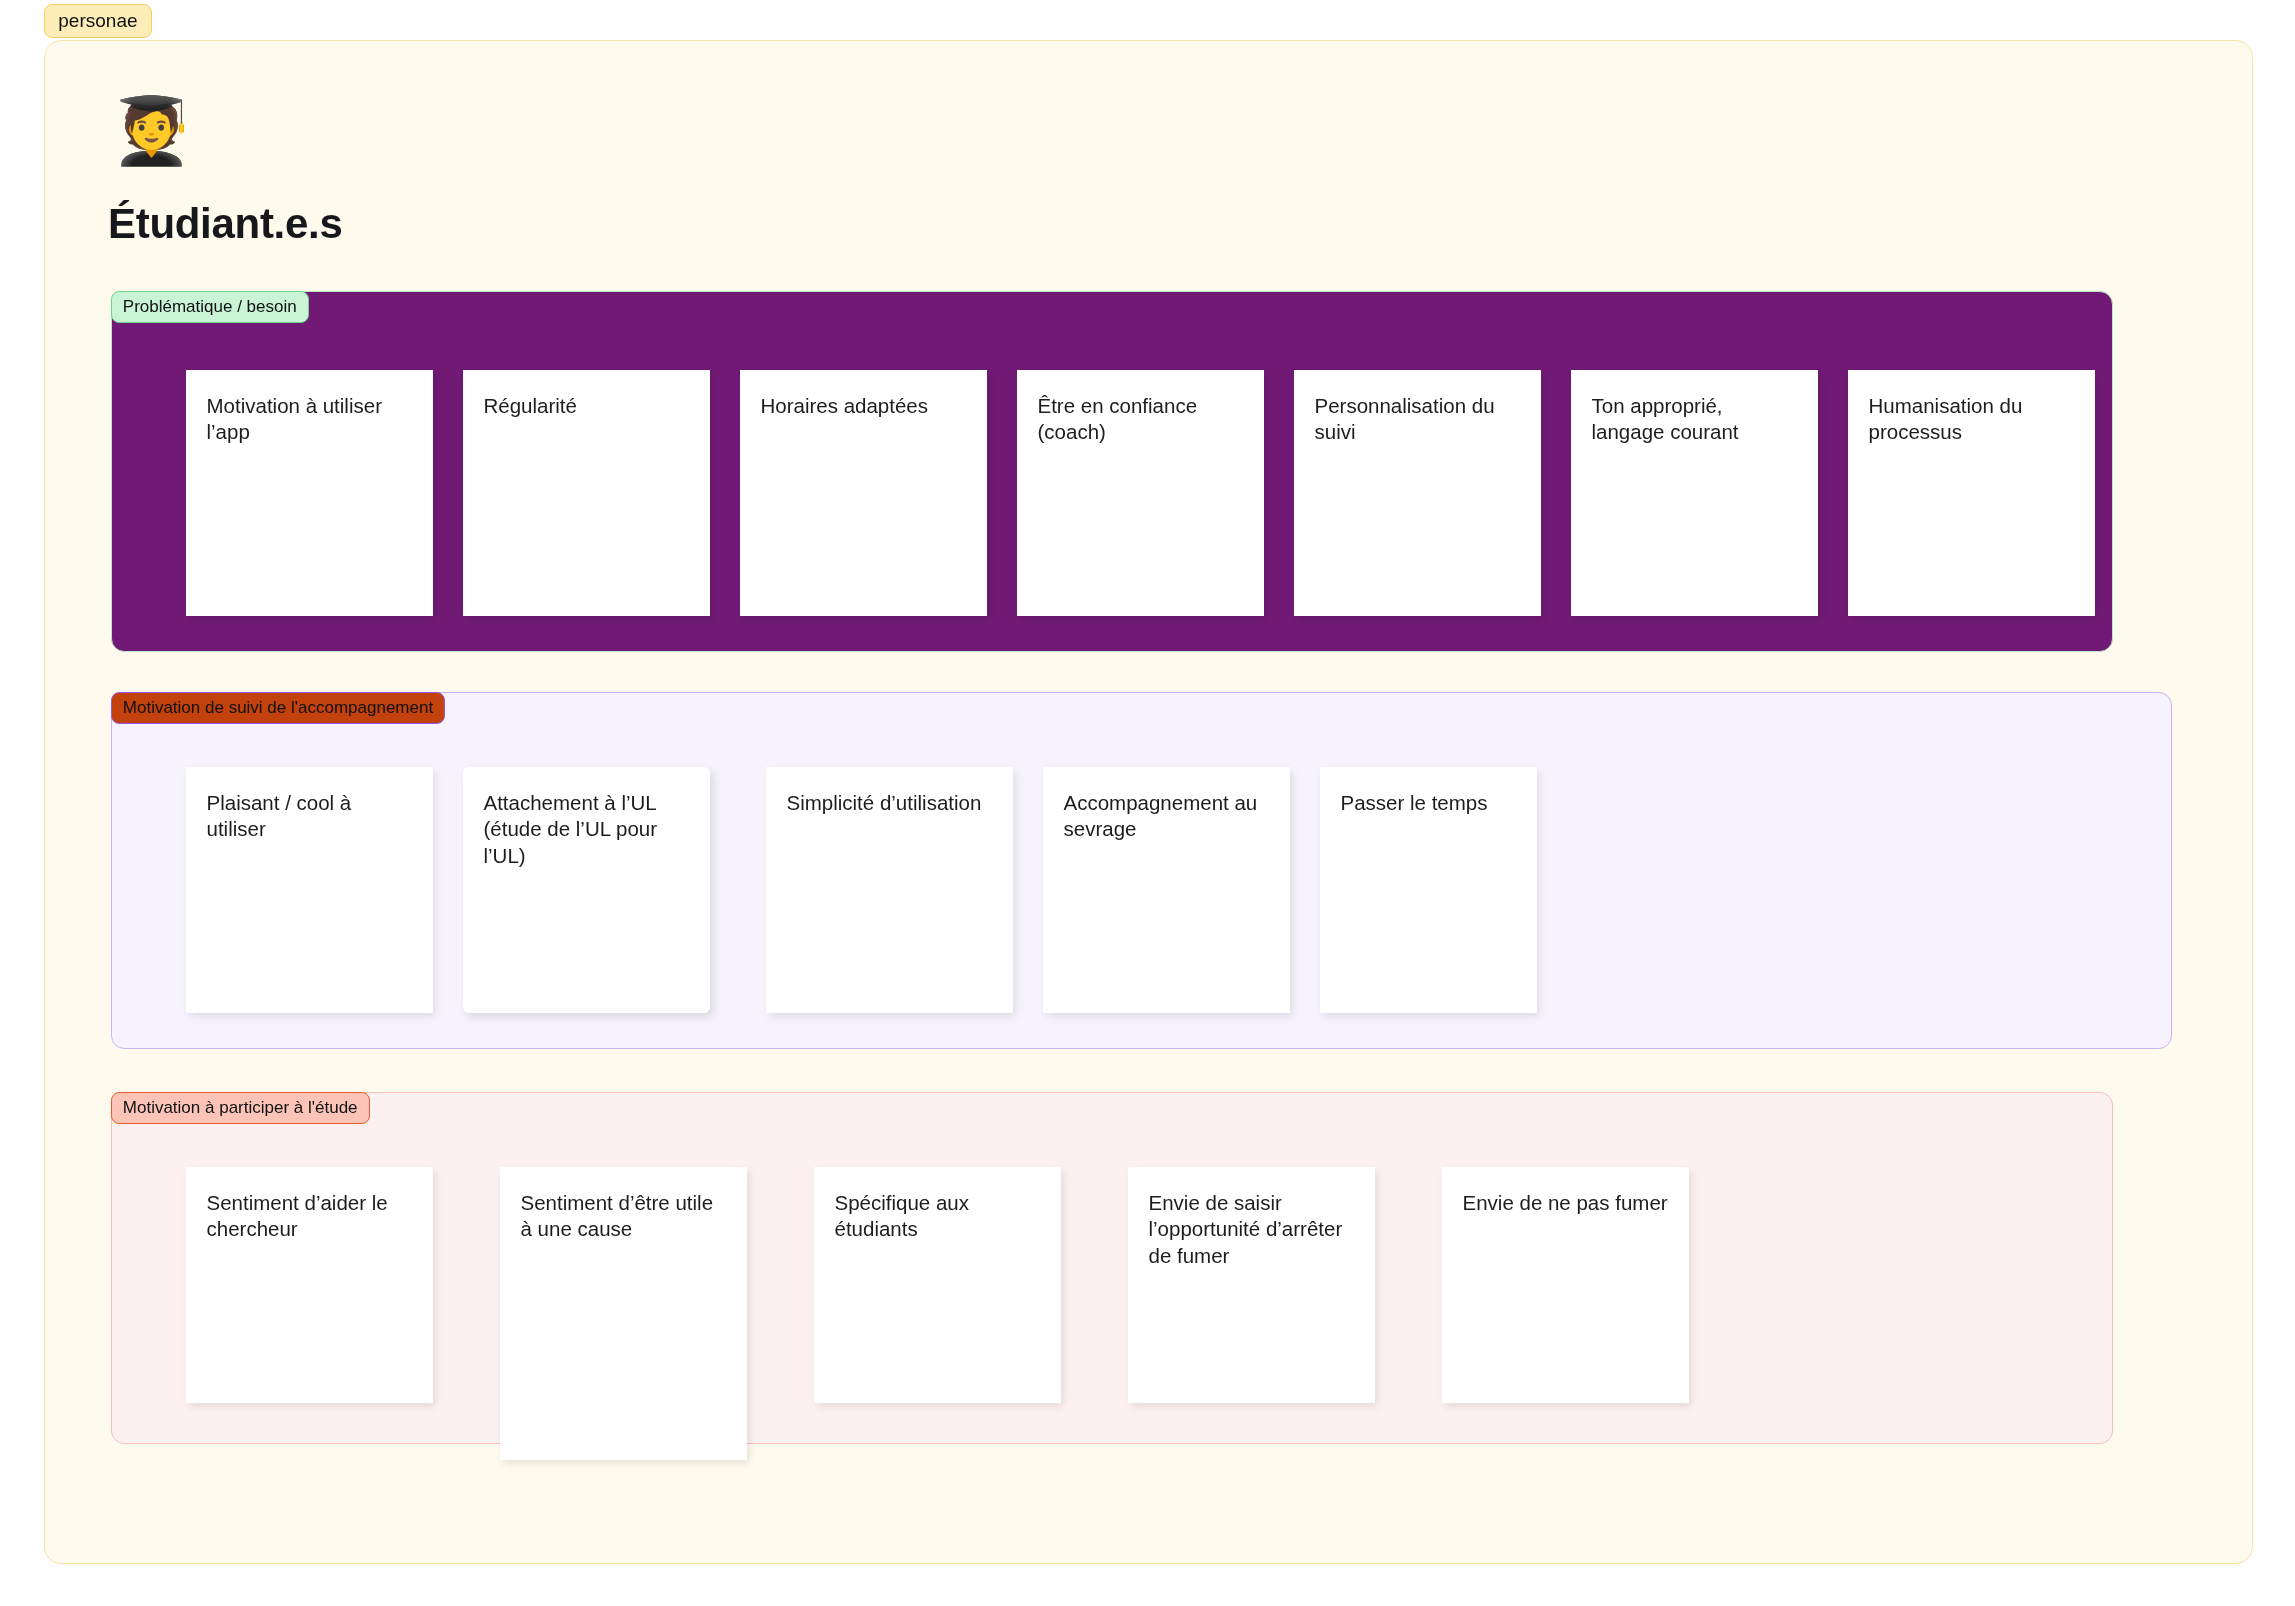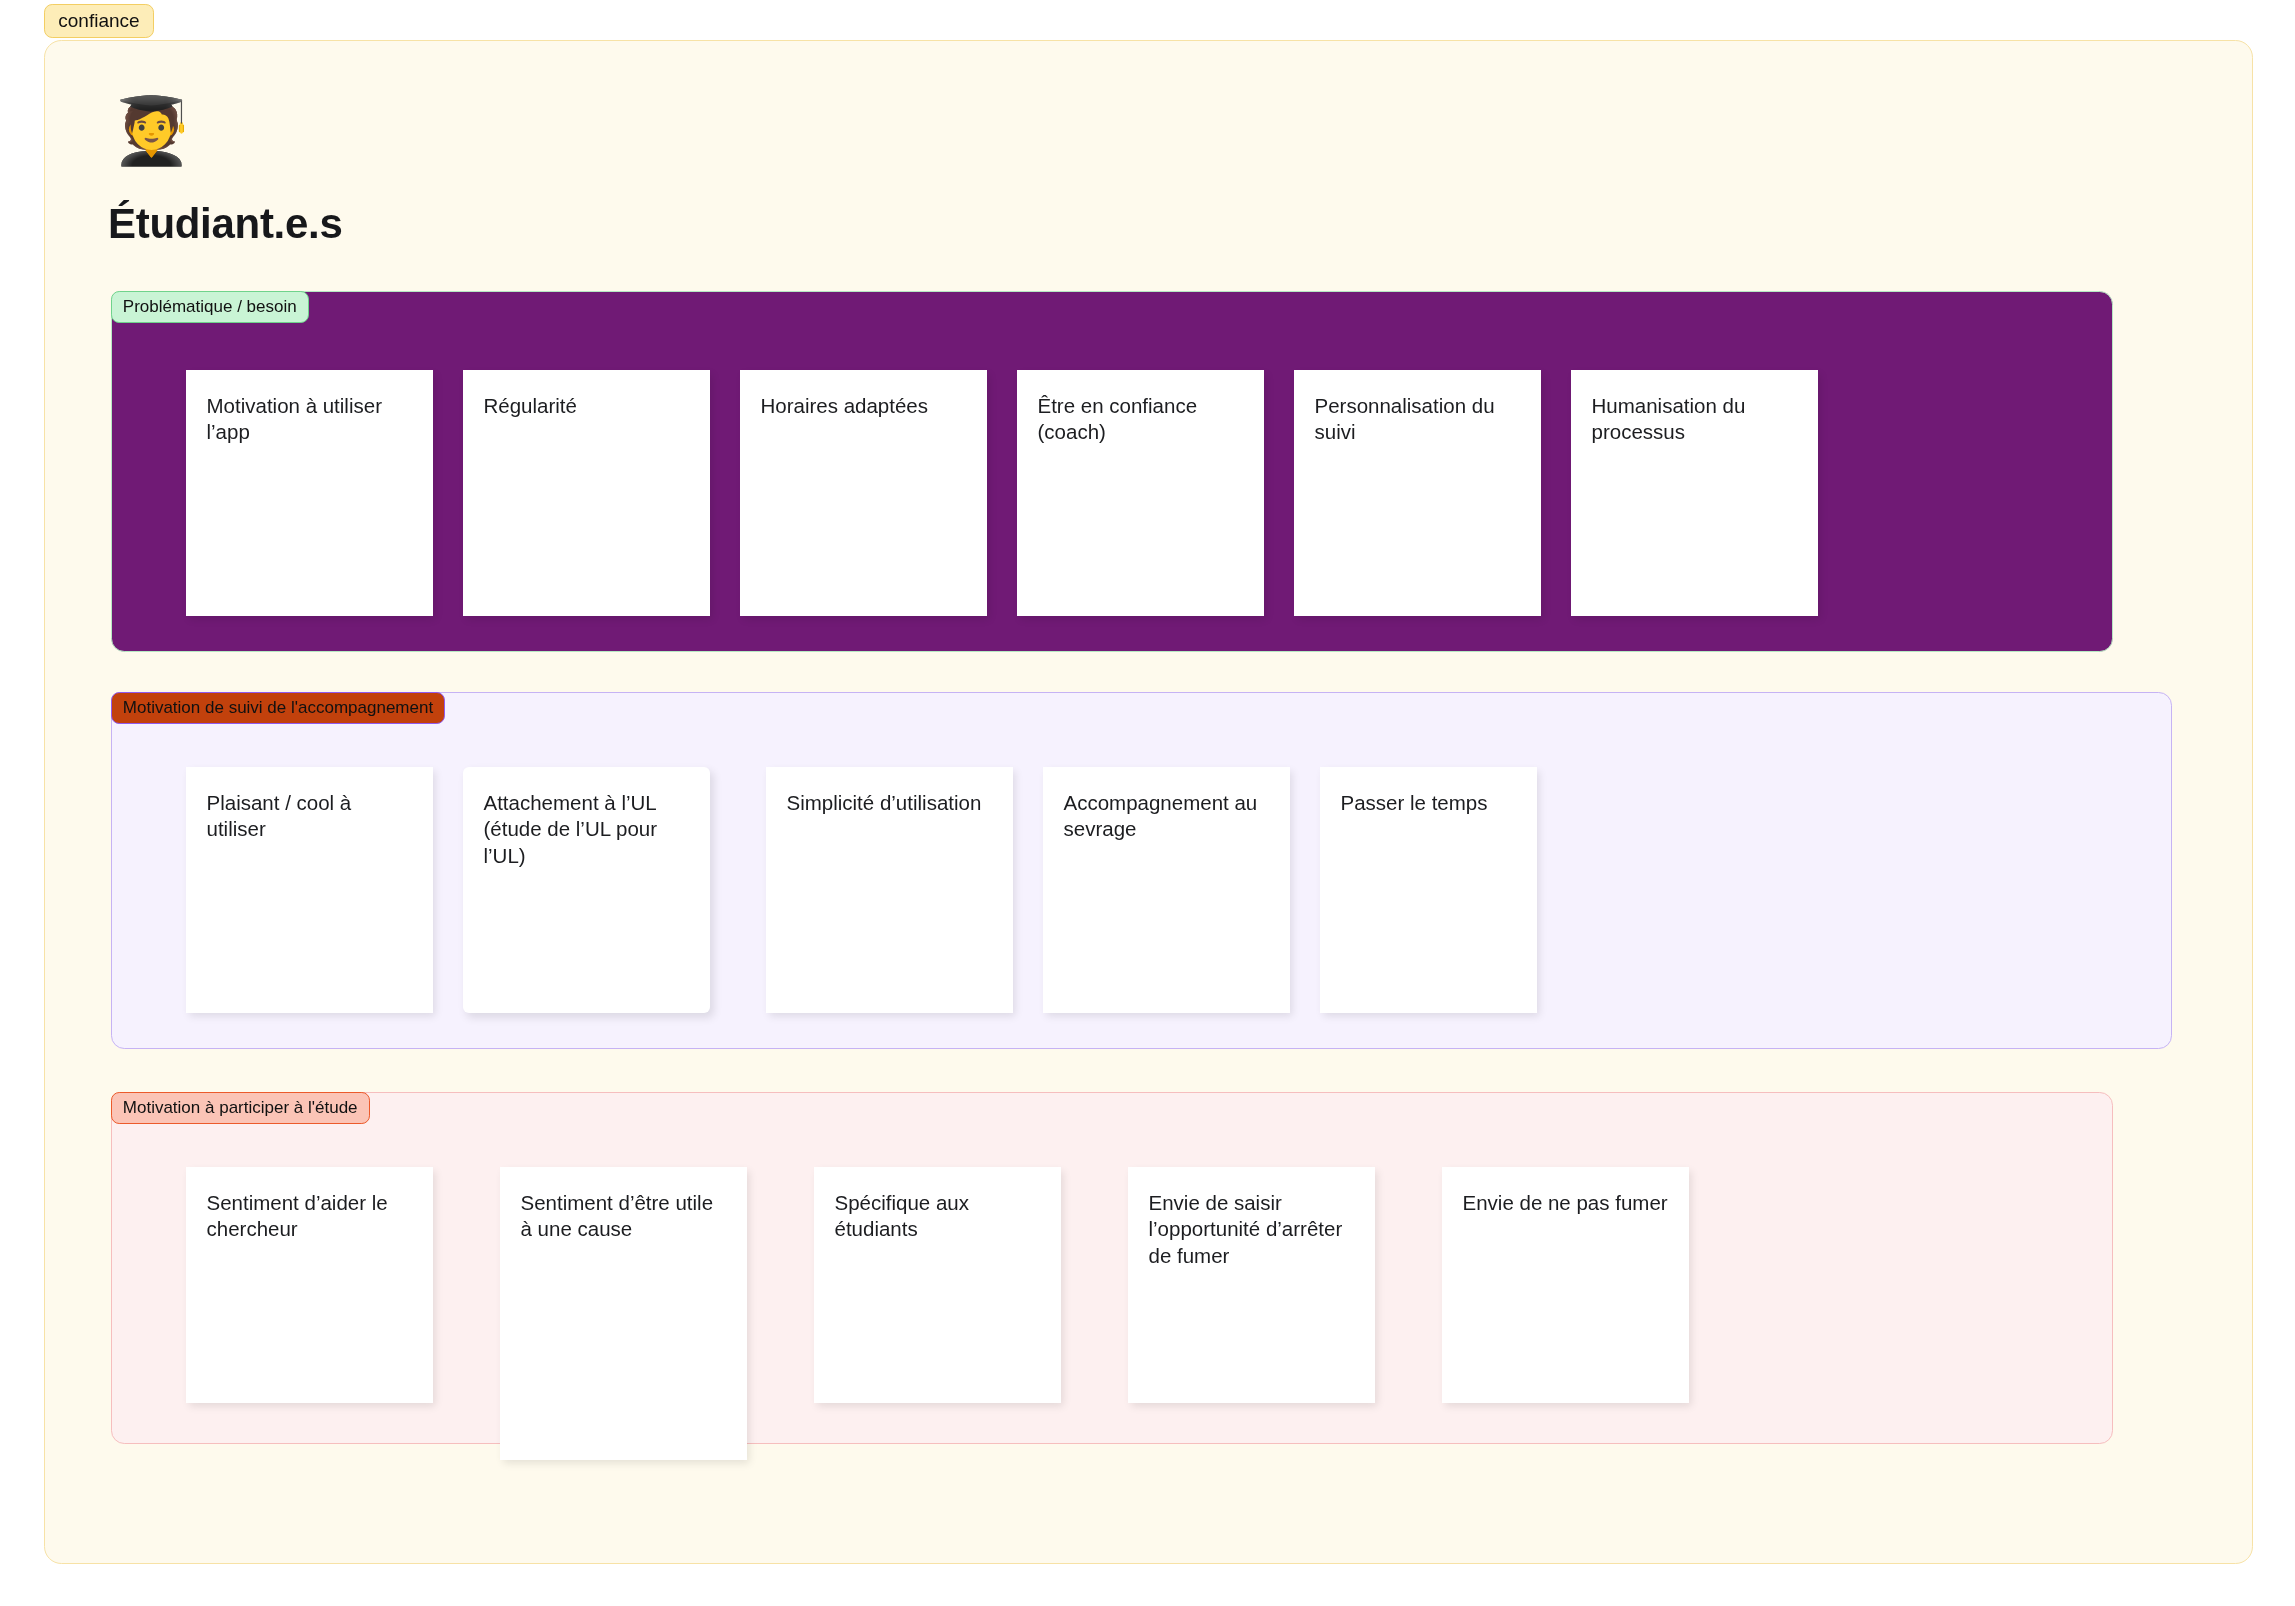--- a/index.html
+++ b/index.html
@@ -128,21 +128,21 @@
     word-break: break-word;
     overflow-wrap: anywhere;
     hyphens: none;
   }
 </style>
 </head>
 <body>
 
 <div id="canvas">
 
-  <div class="personae-tag">confiance</div>
+  <div class="personae-tag">personae</div>
 
   <div class="persona-frame">
 
     <div class="persona-emoji">🧑‍🎓</div>
 
     <div class="persona-title">Étudiant.e.s</div>
 
     <div class="section section--green" id="sec-0" style="left:66px; top:250px; width:2002px; height:361px;">
       <div class="section-label label--green">Problématique / besoin</div>
       <div class="card-row" id="row-0" style="left:74px; top:78px; gap:30px;">
@@ -155,20 +155,23 @@
           <div class="card" style="width: 247px; height: 246px;">
             <div class="card-text">Horaires adaptées</div>
           </div>
           <div class="card" style="width: 247px; height: 246px;">
             <div class="card-text">Être en confiance (coach)</div>
           </div>
           <div class="card" style="width: 247px; height: 246px;">
             <div class="card-text">Personnalisation du suivi</div>
           </div>
           <div class="card" style="width: 247px; height: 246px;">
+            <div class="card-text">Ton approprié, langage courant</div>
+          </div>
+          <div class="card" style="width: 247px; height: 246px;">
             <div class="card-text">Humanisation du processus</div>
           </div>
         </div>
     </div>
 
     <div class="section section--purple" id="sec-1" style="left:66px; top:651px; width:2061px; height:357px;">
       <div class="section-label label--purple">Motivation de suivi de l'accompagnement</div>
       <div class="card-row" id="row-1" style="left:74px; top:74px; gap:30px;">
           <div class="card" style="width: 247px; height: 246px;">
             <div class="card-text">Plaisant / cool à utiliser</div>

